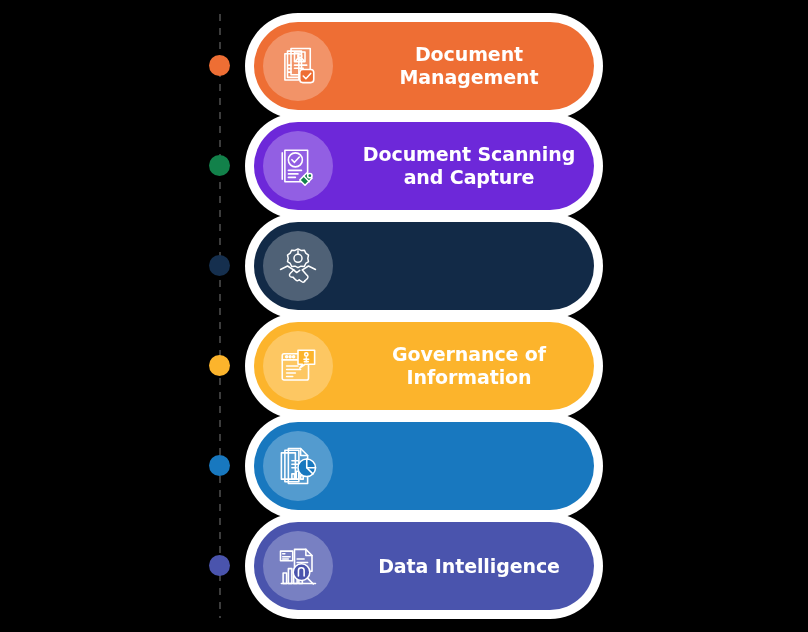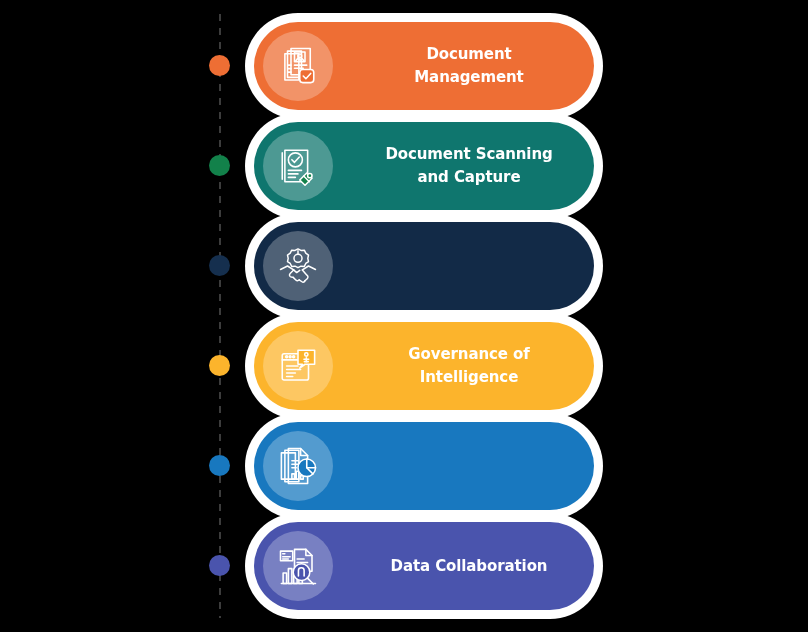--- a/index.html
+++ b/index.html
@@ -97,21 +97,21 @@
   .pill-label {
     position: absolute;
     left: 102px;
     right: 12px;
     top: 50%;
     transform: translateY(-50%);
     text-align: center;
     color: #ffffff;
     font-family: "DejaVu Sans", "Liberation Sans", sans-serif;
     font-weight: bold;
-    font-size: 15px;
+    font-size: 19px;
     line-height: 23px;
     letter-spacing: -0.1px;
     white-space: pre-line;
   }
 </style>
 </head>
 <body>
 
 <div id="stage">
 
@@ -139,21 +139,21 @@
         </svg>
       </div>
       <div class="pill-label">Document
 Management</div>
     </div>
   </div>
 
   <div class="timeline-dot" style="top:155px;background:#12814a;"></div>
   <div class="row" style="top:113px;">
     <div class="pill-outline"></div>
-    <div class="pill" style="background:#0f766e;">
+    <div class="pill" style="background:#6d28d9;">
       <div class="icon-circle">
         <svg viewBox="0 0 48 48" fill="none" stroke="#ffffff" stroke-width="1.8" stroke-linecap="round" stroke-linejoin="round">
           <path d="M9 6 L9 42 L35 42 L35 6 Z"></path>
           <path d="M6 9 L6 39"></path>
           <circle cx="21" cy="17" r="8"></circle>
           <path d="M17 16.8 L20 19.8 L25.5 13.8"></path>
           <path d="M13 29 L28 29"></path>
           <path d="M13 33 L24 33"></path>
           <path d="M13 37 L21 37"></path>
           <path d="M26 40 L34 32 L40 38 L32 46 Z" fill="#12814a"></path>
@@ -203,21 +203,21 @@
           <path d="M11 32 L21 32"></path>
           <path d="M11 36 L18 36"></path>
           <path d="M24 6 L24 22 L29 22 L26 26.5 L32 22 L43 22 L43 6 Z" fill="#fcb42c"></path>
           <circle cx="33.5" cy="10.8" r="1.9"></circle>
           <path d="M33.5 14.5 L33.5 19"></path>
           <path d="M30.8 16.2 L36.2 16.2"></path>
           <path d="M31.3 19 L35.7 19"></path>
         </svg>
       </div>
       <div class="pill-label">Governance of
-Intelligence</div>
+Information</div>
     </div>
   </div>
 
   <div class="timeline-dot" style="top:455px;background:#1878bf;"></div>
   <div class="row" style="top:413px;">
     <div class="pill-outline"></div>
     <div class="pill" style="background:#1878bf;">
       <div class="icon-circle">
         <svg viewBox="0 0 48 48" fill="none" stroke="#ffffff" stroke-width="1.8" stroke-linecap="round" stroke-linejoin="round">
           <path d="M5 9 L5 39 L21 39 L21 9 Z"></path>
@@ -256,17 +256,17 @@
           <path d="M5 44 L44 44"></path>
           <rect x="7" y="32" width="4" height="12"></rect>
           <rect x="13" y="27" width="4" height="17"></rect>
           <rect x="19" y="35" width="4" height="9"></rect>
           <rect x="25" y="30" width="4" height="14"></rect>
           <circle cx="28" cy="31" r="9.5" fill="#4a54ad"></circle>
           <path d="M24.5 35.5 L24.5 29 C24.5 27 26 26 27.8 26 C29.6 26 31 27 31 29 L31 35.5"></path>
           <path d="M34.8 37.8 L41.5 44.5"></path>
         </svg>
       </div>
-      <div class="pill-label">Data Collaboration</div>
+      <div class="pill-label">Data Intelligence</div>
     </div>
   </div>
 
 </div>
 
 </body></html>

